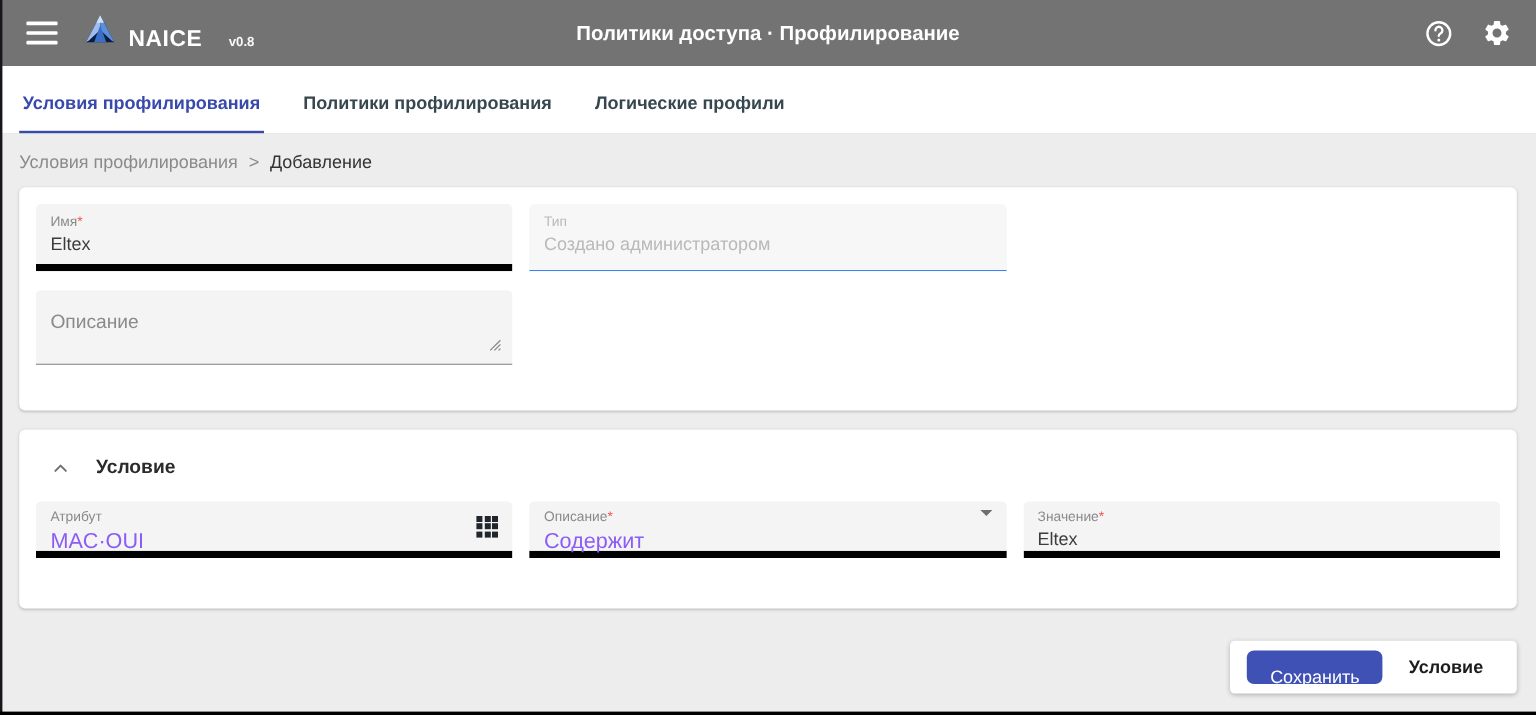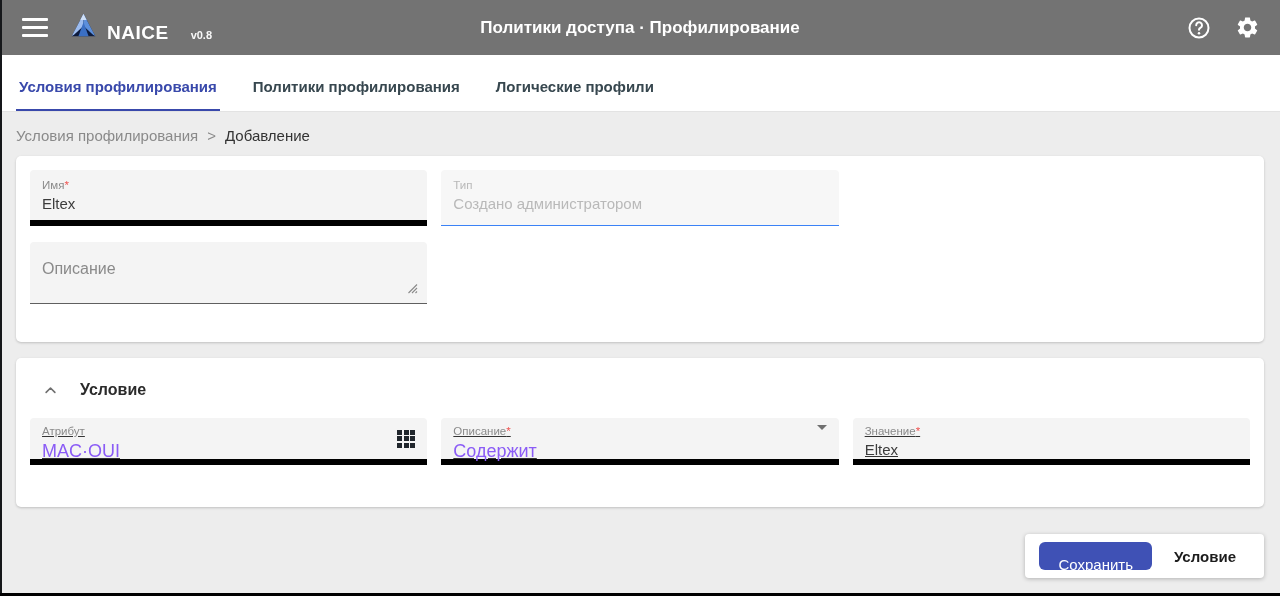--- a/index.html
+++ b/index.html
@@ -58,21 +58,21 @@
   }
   .card-form { padding:14px 14px 38px; }
   .grid3 { display:grid; grid-template-columns:repeat(3,1fr); column-gap:14px; }
 
   
   .field {
     background:#f4f4f4; border-radius:4px 4px 0 0;
     border-bottom:6px solid #000000;
     padding:8px 12px 0; height:56px; position:relative; cursor:text;
   }
-  .field.compact { height:47px; padding-top:6px;text-decoration:underline; }
+  .field.compact { height:47px; padding-top:6px; }
   .field-label { font-size:11.5px; color:#8a8a8a; display:block; line-height:14px; }
   .req { color:#ef5350; font-size:11.5px; }
   .field-input {
     width:100%; border:none; background:transparent; outline:none;
     font-family:"Liberation Sans", sans-serif;
     font-size:15px; color:#3c3c3c; padding:3px 0 0; display:block;
   }
   .field.disabled { border-bottom:1px solid #3b82f6; background:#f7f7f7; cursor:default; }
   .field.disabled .field-label { color:#b9b9b9; }
   .field.disabled .field-input { color:#b9b9b9; }

